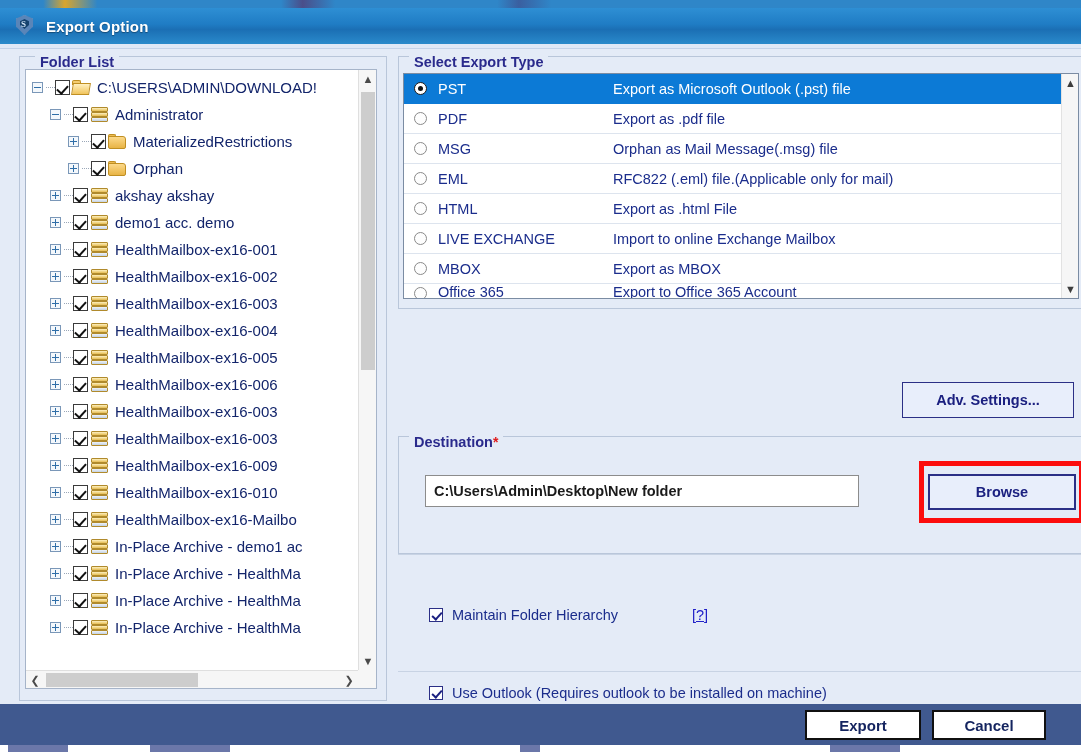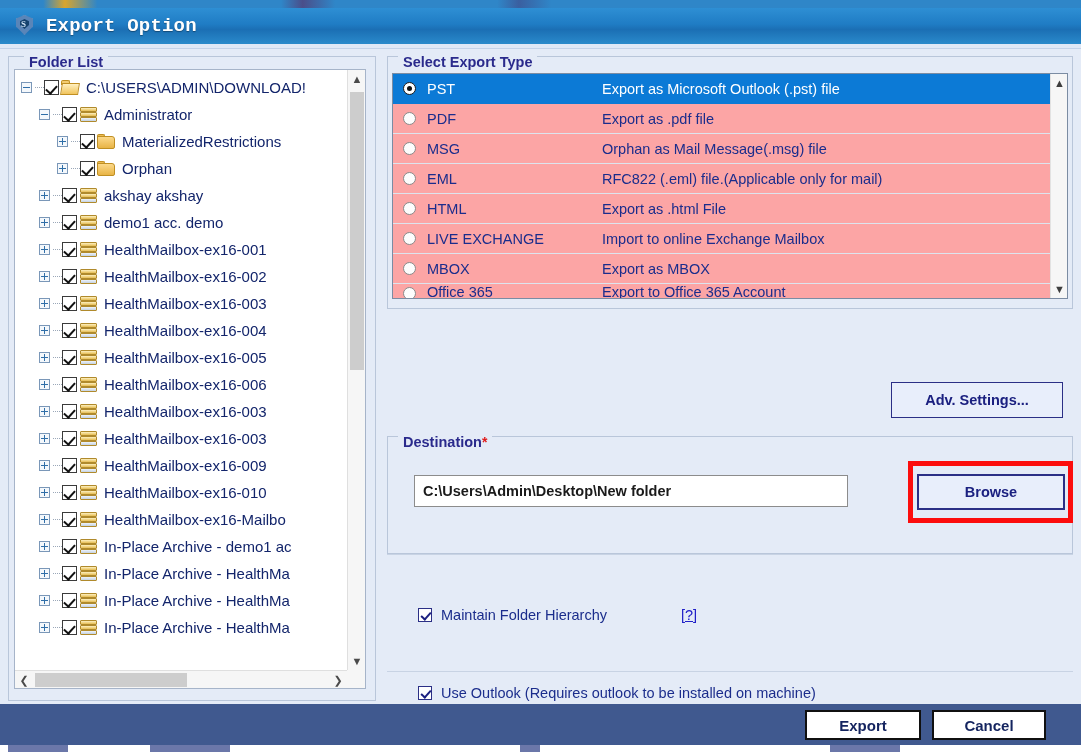--- a/index.html
+++ b/index.html
@@ -57,36 +57,35 @@
     position: absolute; left: 8px; top: 6px; width: 9px; height: 10px;
     background: #14426e;
     clip-path: polygon(50% 0%, 100% 22%, 100% 60%, 50% 100%, 0% 60%, 0% 22%);
   }
   .app-icon .glyph {
     position: absolute; left: 9px; top: 5px; color:#cfe3f5;
     font-size: 9px; font-weight: bold; line-height: 12px;
     font-family: "Liberation Serif", serif;
   }
   .title-text {
-    color: #ffffff; font-size: 19px; font-weight: bold;
+    color: #ffffff; font-size: 15px; font-weight: bold;
     letter-spacing: .2px;
     text-shadow: 0 1px 1px rgba(0,0,0,.35);
-    font-family: Liberation Mono, monospace;
   }
 
   
   .title-underline {
     position: absolute; left: 0; top: 36px; width: 1081px; height: 4px;
     background: #dfe8f6;
     border-bottom: 1px solid #c3d2e8;
   }
 
   
   .content {
-    position: absolute; left: 0; top: 41px; width: 1003px; height: 655px;
+    position: absolute; left: 11px; top: 41px; width: 1003px; height: 655px;
     background: #e4ebf7;
   }
 
   
   .groupbox {
     position: absolute;
     border: 1px solid #b9c6da;
     box-sizing: border-box;
   }
   .gb-label {
@@ -231,21 +230,21 @@
     background: #f6f6f6;
   }
 
   
   #export-group { left: 387px; top: 7px; width: 686px; height: 253px; }
   #export-group-label { left: 396px; top: -1px; }
 
   .list-outer {
     position: absolute; left: 392px; top: 24px;
     width: 676px; height: 226px;
-    border: 1px solid #7b8ca3; background: #fca5a5; box-sizing: border-box;
+    border: 1px solid #7b8ca3; background: #ffffff; box-sizing: border-box;
     overflow: hidden;
   }
   .list-viewport {
     position: absolute; left: 0; top: 0; right: 17px; bottom: 0;
     overflow: hidden;
   }
   .lrow {
     height: 30px; display: flex; align-items: center;
     border-bottom: 1px solid #dde4ee;
     font-size: 14.5px; color: #1b2d8c; box-sizing: border-box;

